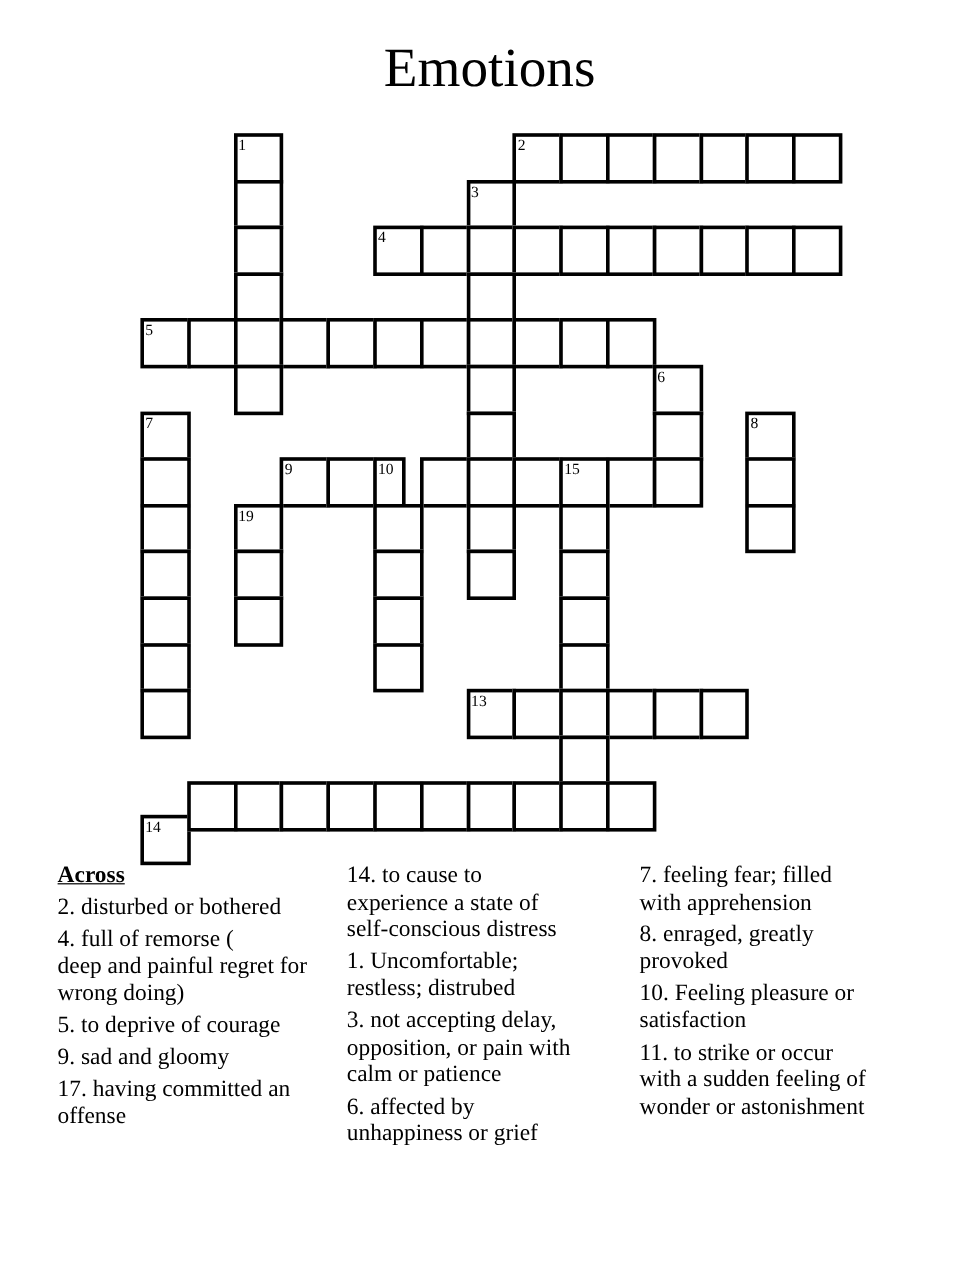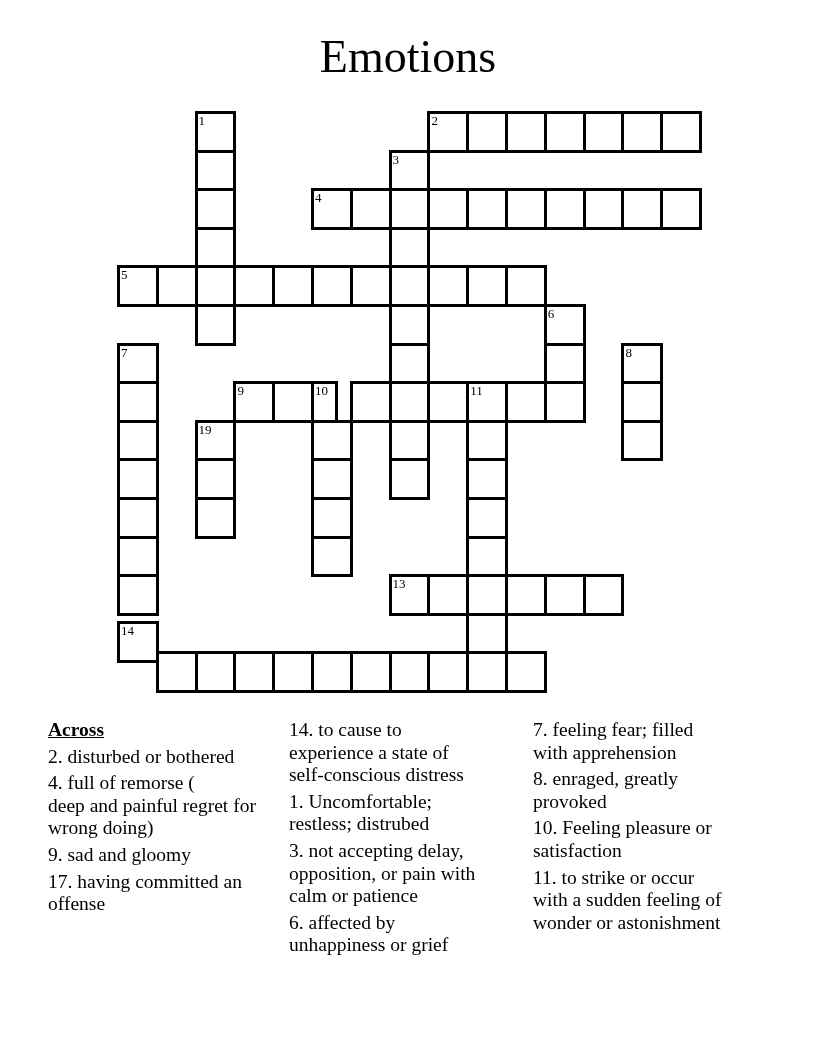--- a/index.html
+++ b/index.html
@@ -144,21 +144,21 @@
       <span class="num">9</span>
     </div>
     <div class="cell" style="left: 155.2px; top: 270.2px; width: 41.8px; height: 41.6px;"></div>
     <div class="cell" style="left: 194px; top: 270.2px; width: 27px; height: 41.6px;">
       <span class="num">10</span>
     </div>
     <div class="cell" style="left: 232.8px; top: 270.2px; width: 41.8px; height: 41.6px;"></div>
     <div class="cell" style="left: 271.6px; top: 270.2px; width: 41.8px; height: 41.6px;"></div>
     <div class="cell" style="left: 310.4px; top: 270.2px; width: 41.8px; height: 41.6px;"></div>
     <div class="cell" style="left: 349.2px; top: 270.2px; width: 41.8px; height: 41.6px;">
-      <span class="num">11</span>
+      <span class="num">15</span>
     </div>
     <div class="cell" style="left: 388px; top: 270.2px; width: 41.8px; height: 41.6px;"></div>
     <div class="cell" style="left: 426.8px; top: 270.2px; width: 41.8px; height: 41.6px;"></div>
     <div class="cell" style="left: 504.4px; top: 270.2px; width: 41.8px; height: 41.6px;"></div>
     <div class="cell" style="left: 0px; top: 308.8px; width: 41.8px; height: 41.6px;"></div>
     <div class="cell" style="left: 77.6px; top: 308.8px; width: 41.8px; height: 41.6px;">
       <span class="num">19</span>
     </div>
     <div class="cell" style="left: 194px; top: 308.8px; width: 41.8px; height: 41.6px;"></div>
     <div class="cell" style="left: 271.6px; top: 308.8px; width: 41.8px; height: 41.6px;"></div>
@@ -179,21 +179,21 @@
     <div class="cell" style="left: 0px; top: 463.2px; width: 41.8px; height: 41.6px;"></div>
     <div class="cell" style="left: 271.6px; top: 463.2px; width: 41.8px; height: 41.6px;">
       <span class="num">13</span>
     </div>
     <div class="cell" style="left: 310.4px; top: 463.2px; width: 41.8px; height: 41.6px;"></div>
     <div class="cell" style="left: 349.2px; top: 463.2px; width: 41.8px; height: 41.6px;"></div>
     <div class="cell" style="left: 388px; top: 463.2px; width: 41.8px; height: 41.6px;"></div>
     <div class="cell" style="left: 426.8px; top: 463.2px; width: 41.8px; height: 41.6px;"></div>
     <div class="cell" style="left: 465.6px; top: 463.2px; width: 41.8px; height: 41.6px;"></div>
     <div class="cell" style="left: 349.2px; top: 501.8px; width: 41.8px; height: 41.6px;"></div>
-    <div class="cell" style="left: 0px; top: 510px; width: 41.8px; height: 41.6px; font-family: Liberation Serif, serif;">
+    <div class="cell" style="left: 0px; top: 568px; width: 41.8px; height: 41.6px; font-family: Liberation Serif, serif;">
       <span class="num">14</span>
     </div>
     <div class="cell" style="left: 38.8px; top: 540.4px; width: 41.8px; height: 41.6px;"></div>
     <div class="cell" style="left: 77.6px; top: 540.4px; width: 41.8px; height: 41.6px;"></div>
     <div class="cell" style="left: 116.4px; top: 540.4px; width: 41.8px; height: 41.6px;"></div>
     <div class="cell" style="left: 155.2px; top: 540.4px; width: 41.8px; height: 41.6px;"></div>
     <div class="cell" style="left: 194px; top: 540.4px; width: 41.8px; height: 41.6px;"></div>
     <div class="cell" style="left: 232.8px; top: 540.4px; width: 41.8px; height: 41.6px;"></div>
     <div class="cell" style="left: 271.6px; top: 540.4px; width: 41.8px; height: 41.6px;"></div>
     <div class="cell" style="left: 310.4px; top: 540.4px; width: 41.8px; height: 41.6px;"></div>
@@ -201,20 +201,21 @@
     <div class="cell" style="left: 388px; top: 540.4px; width: 41.8px; height: 41.6px;"></div>
   </div>
 
 <div class="clues-section">
   <div class="clue-col" id="clue-col-0">
       <h2 class="clue-heading">Across</h2>
       <p class="clue-item"><b>2. </b><span class="clue-text">disturbed or bothered</span></p>
       <p class="clue-item"><b>4. </b><span class="clue-text">full of remorse (
 deep and painful regret for
 wrong doing)</span></p>
+      <p class="clue-item"><b>5. </b><span class="clue-text">to deprive of courage</span></p>
       <p class="clue-item"><b>9. </b><span class="clue-text">sad and gloomy</span></p>
       <p class="clue-item"><b>17. </b><span class="clue-text">having committed an
 offense</span></p>
     </div>
   <div class="clue-col" id="clue-col-1">
       <p class="clue-item"><b>14. </b><span class="clue-text">to cause to
 experience a state of
 self-conscious distress</span></p>
       <p class="clue-item"><b>1. </b><span class="clue-text">Uncomfortable;
 restless; distrubed</span></p>

